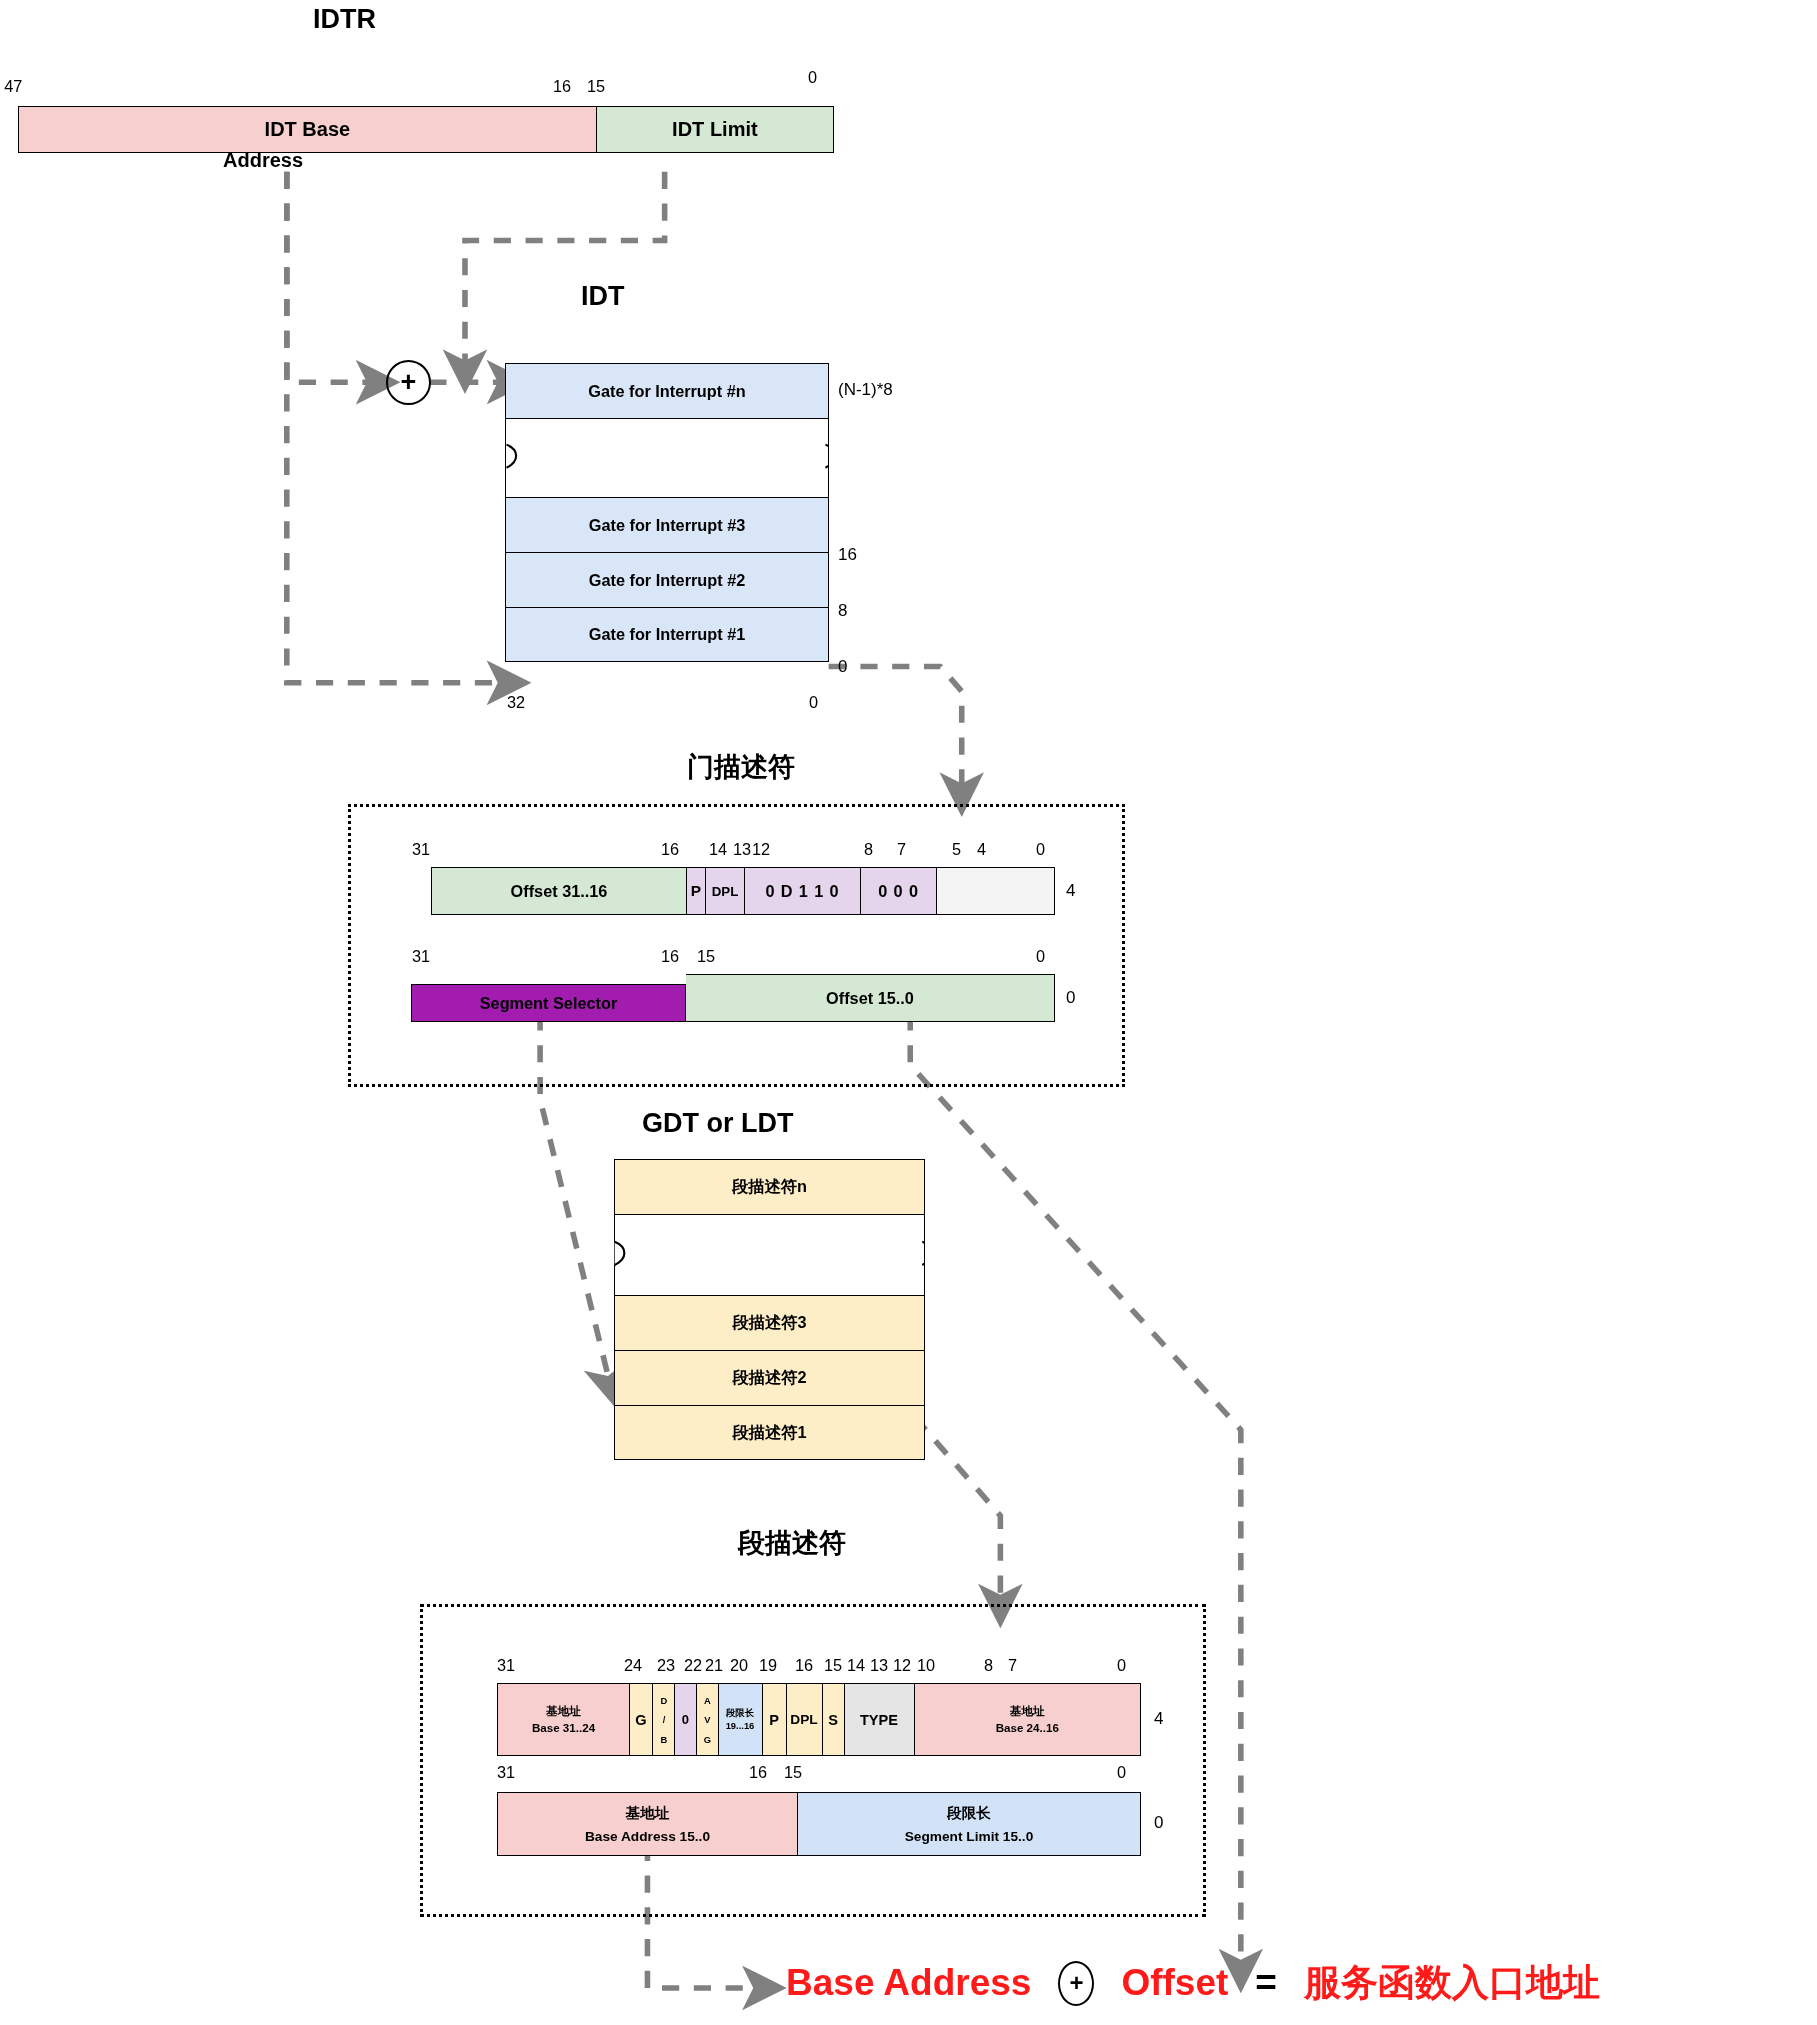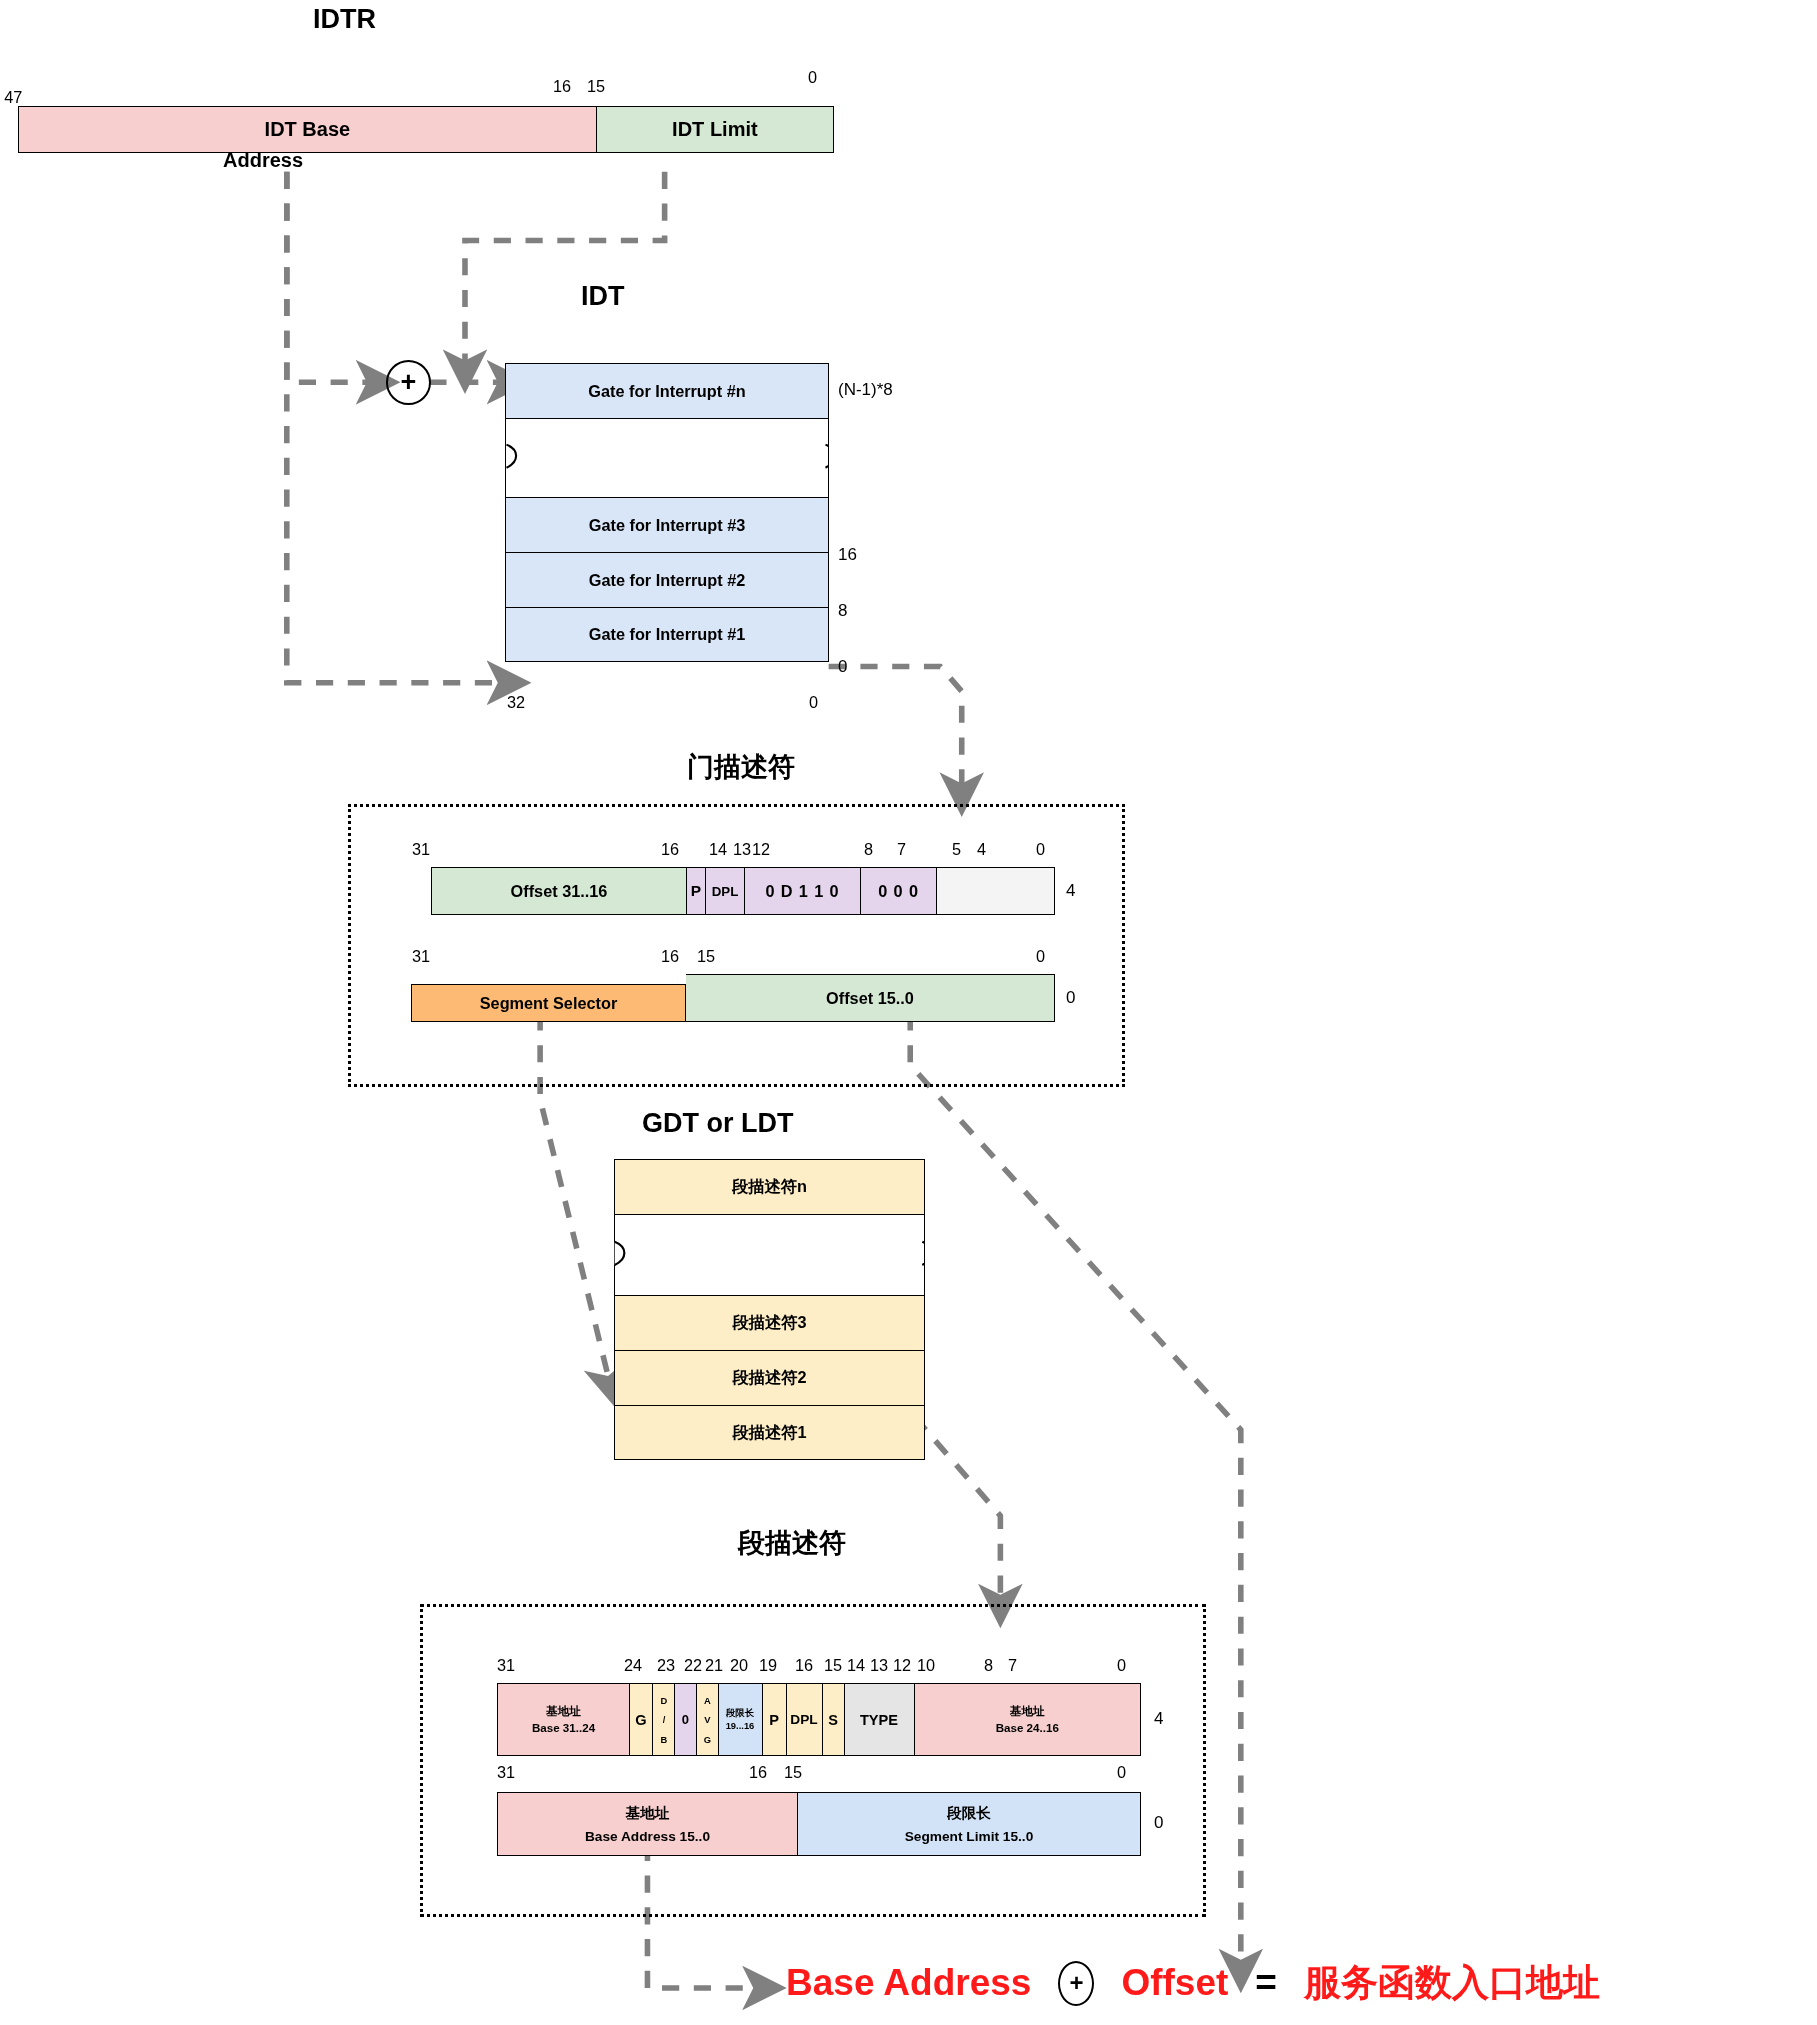--- a/index.html
+++ b/index.html
@@ -47,21 +47,21 @@
       <path d="M 2120,2360 L 2120,2480 L 2890,3330 L 2890,4580" marker-end="url(#ah)"></path>
 
       <path d="M 2130,3300 L 2330,3530 L 2330,3730" marker-end="url(#ah)"></path>
 
       <path d="M 1508,4220 L 1508,4630 L 1770,4630" marker-end="url(#ah)"></path>
     </g>
   </svg>
 
   <div class="abs ttl" style="left:313px;top:4.3px;">IDTR</div>
 
-  <div class="abs bitlbl" style="left:4.3px;top:89px;">47</div>
+  <div class="abs bitlbl" style="left:4.3px;top:78px;">47</div>
   <div class="abs bitlbl" style="left:553px;top:78px;">16</div>
   <div class="abs bitlbl" style="left:587px;top:78px;">15</div>
   <div class="abs bitlbl" style="left:808px;top:69px;">0</div>
 
   <div class="abs" style="left:0.9px;top:106px;width:816px;height:47px;display:flex;margin-left:17px;">
     <div class="cell" style="flex:0 0 579px;background:#f6cfce;font-size:20px;flex-direction:column;border-right-width:1.7px;">
       <span>IDT Base</span>
     </div>
     <div class="cell" style="flex:1 1 auto;background:#d4e8d3;font-size:20px;border-left:none;">
       <span>IDT Limit</span>
@@ -138,21 +138,21 @@
     </div>
   </div>
   <div class="abs lbl-side" style="left:1066px;top:881px;">4</div>
 
   <div class="abs bitlbl" style="left:412px;top:948px;">31</div>
   <div class="abs bitlbl" style="left:661px;top:948px;">16</div>
   <div class="abs bitlbl" style="left:697px;top:948px;">15</div>
   <div class="abs bitlbl" style="left:1036px;top:948px;">0</div>
 
   <div class="abs" style="left:411px;top:974px;width:644px;height:48px;display:flex;">
-    <div class="cell" style="flex:0 0 275px;background:#fdba74;font-size:16.3px;margin-top:10px;">
+    <div class="cell" style="flex:0 0 275px;background:#a21caf;font-size:16.3px;margin-top:10px;">
       <span>Segment Selector</span>
     </div>
     <div class="cell nb-l" style="flex:1 1 auto;background:#d4e8d3;font-size:16.3px;">
       <span>Offset 15..0</span>
     </div>
   </div>
   <div class="abs lbl-side" style="left:1066px;top:988px;">0</div>
 
   <div class="abs ttl" style="left:642px;top:1108px;">GDT or LDT</div>
 

